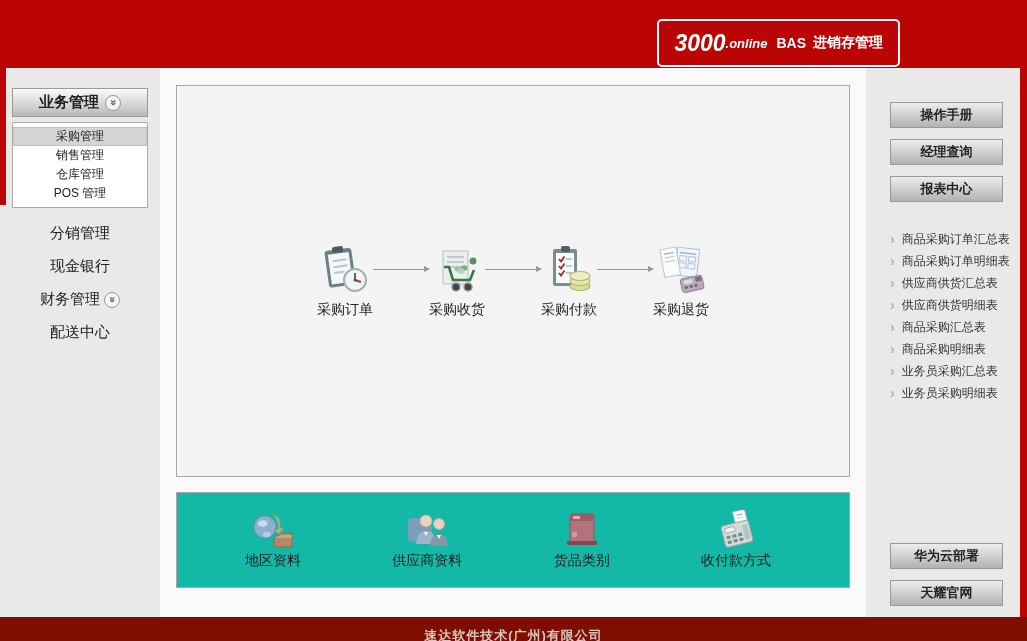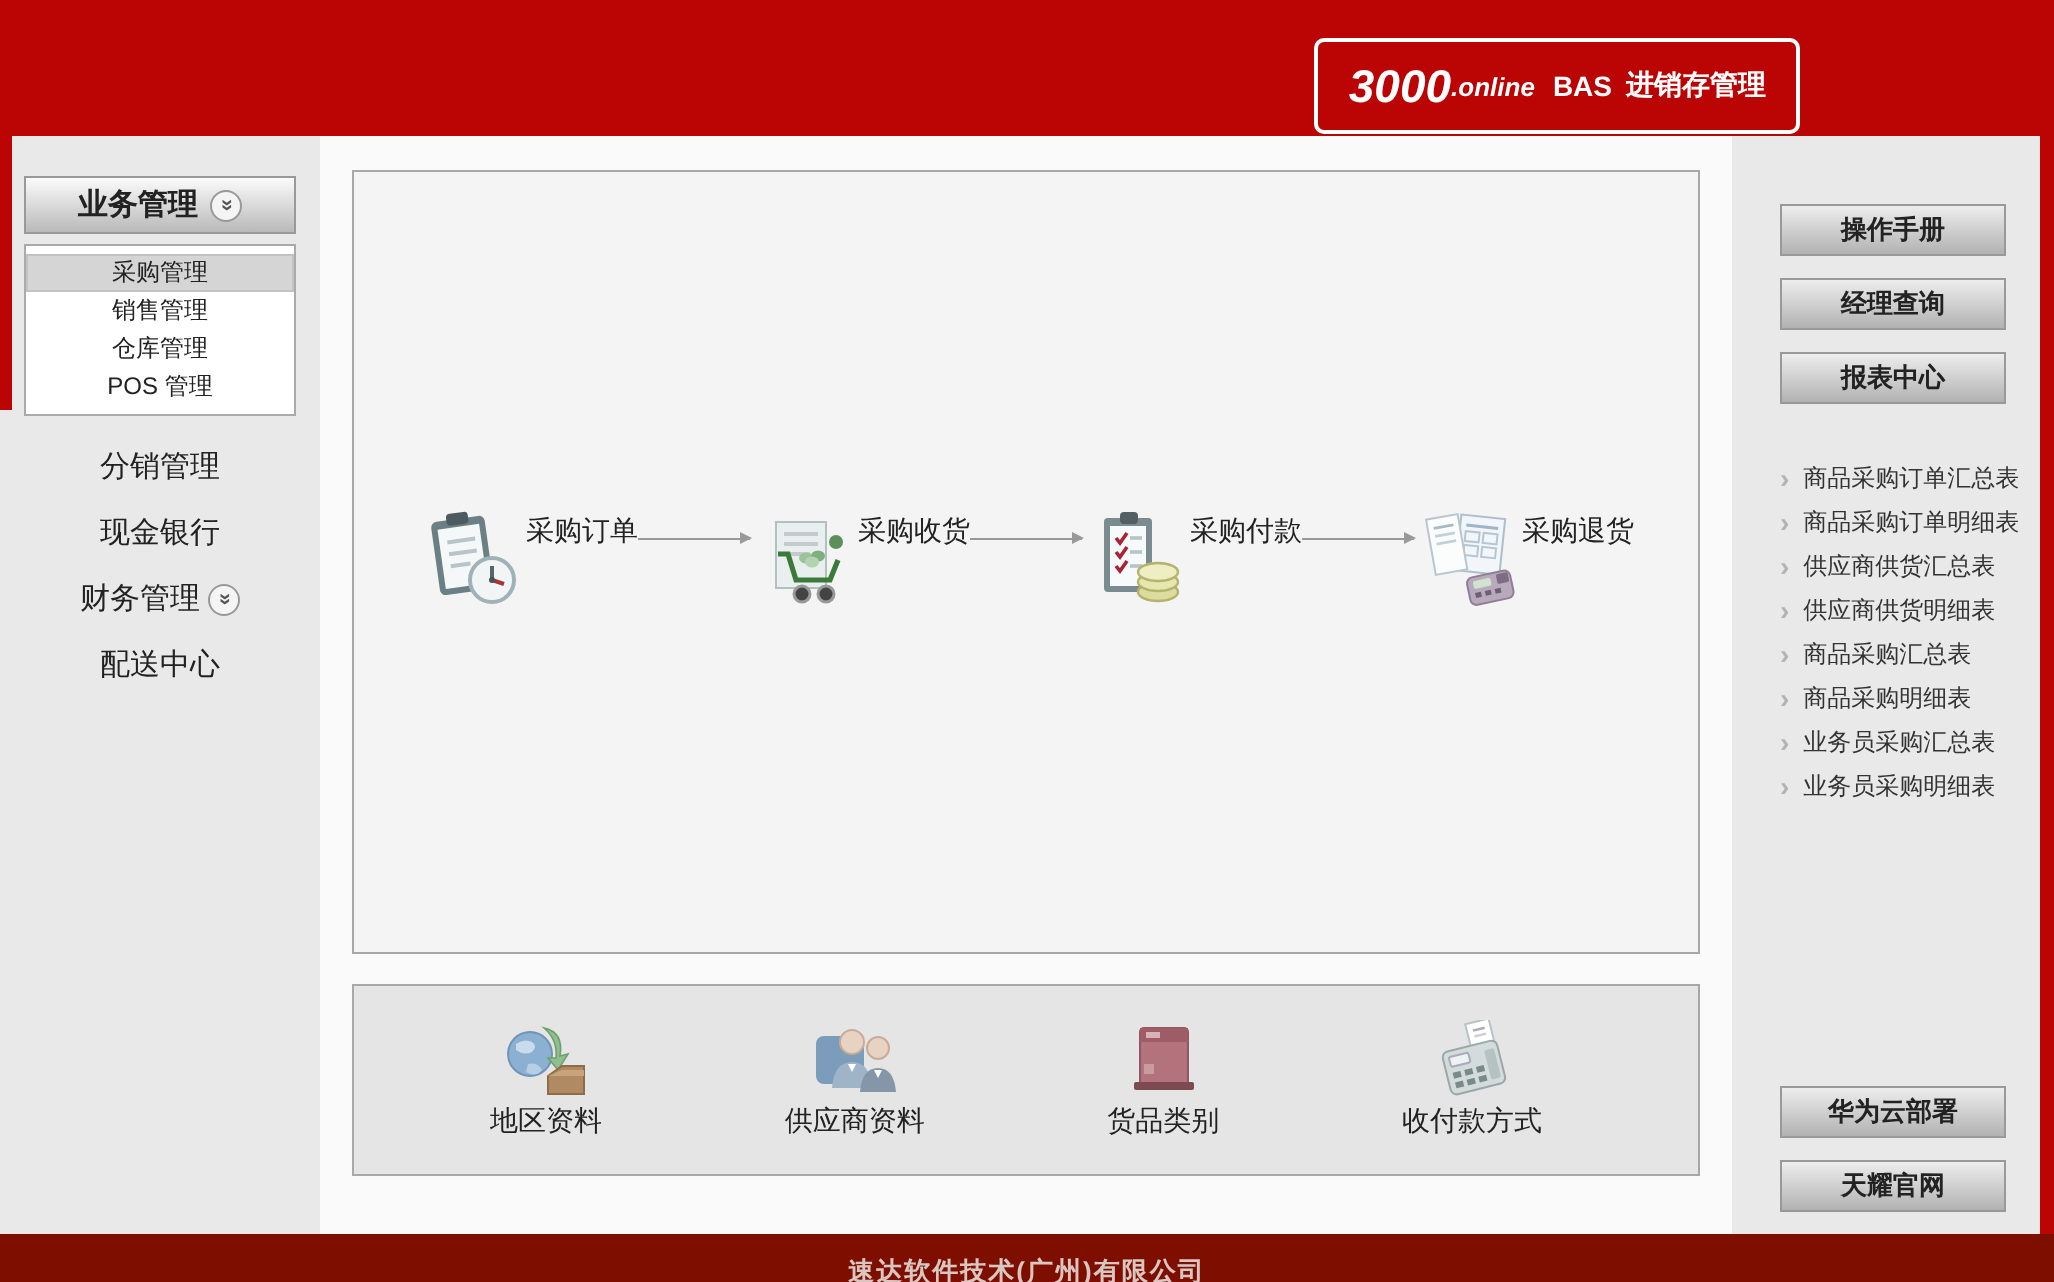--- a/index.html
+++ b/index.html
@@ -31,26 +31,26 @@
   .submenu { margin:5px 12px 0; background:#fff; border:1px solid #aaa; padding:4px 0; }
   .submenu-item { height:19px; line-height:19px; text-align:center; font-size:12px; color:#222; cursor:pointer; }
   .submenu-item.selected { background:#d5d5d5; box-shadow:inset 0 0 0 1px #c2c2c2; }
   .nav-list { margin-top:9px; }
   .nav-item { height:33px; display:flex; align-items:center; justify-content:center; gap:4px; font-size:15px; color:#222; cursor:pointer; }
 
   
   .main { flex:1 1 auto; padding:17px 16px 0 16px; }
   .flow-panel { height:392px; background:#f4f4f4; border:1px solid #a8a8a8; display:flex; align-items:center; justify-content:center; }
   .flow-row { display:flex; align-items:center; }
-  .flow-item { display:flex; flex-direction:row; cursor:pointer; }
+  .flow-item { display:flex; flex-direction:column; align-items:center; cursor:pointer; }
   .flow-icon { width:54px; height:54px; }
   .flow-label { font-size:14px; color:#222; margin-top:3px; white-space:nowrap; }
   .flow-connector { width:56px; height:0; border-top:1px solid #999; position:relative; margin-bottom:24px; }
   .flow-connector::after { content:""; position:absolute; right:-1px; top:-4px; border-left:6px solid #999; border-top:3.5px solid transparent; border-bottom:3.5px solid transparent; }
-  .bottom-panel { margin-top:15px; height:96px; background:#e5e5e5; border:1px solid #a8a8a8; display:flex; align-items:center; justify-content:space-between; padding:0 78px 0 68px;gap:20px; }
+  .bottom-panel { margin-top:15px; height:96px; background:#14b8a6; border:1px solid #a8a8a8; display:flex; align-items:center; justify-content:space-between; padding:0 78px 0 68px;gap:20px; }
   .base-item { display:flex; flex-direction:column; align-items:center; cursor:pointer; }
   .base-icon { width:46px; height:40px; }
   .base-label { font-size:14px; color:#222; margin-top:2px; white-space:nowrap; }
 
   
   .sidebar-right { flex:0 0 154px; background:#e9e9e9; padding:34px 0 0 24px; display:flex; flex-direction:column; }
   .right-btn { width:113px; height:26px; background:linear-gradient(#ededed,#b2b2b2); border:1px solid #999; display:flex; align-items:center; justify-content:center; font-size:13px; font-weight:bold; color:#222; margin-bottom:11px; cursor:pointer; }
   .reports { margin-top:15px; }
   .report-item { display:flex; align-items:center; gap:7px; height:22px; font-size:12px; color:#333; cursor:pointer; white-space:nowrap; }
   .report-chevron { color:#b3b3b3; font-size:14px; font-weight:bold; line-height:1; }

